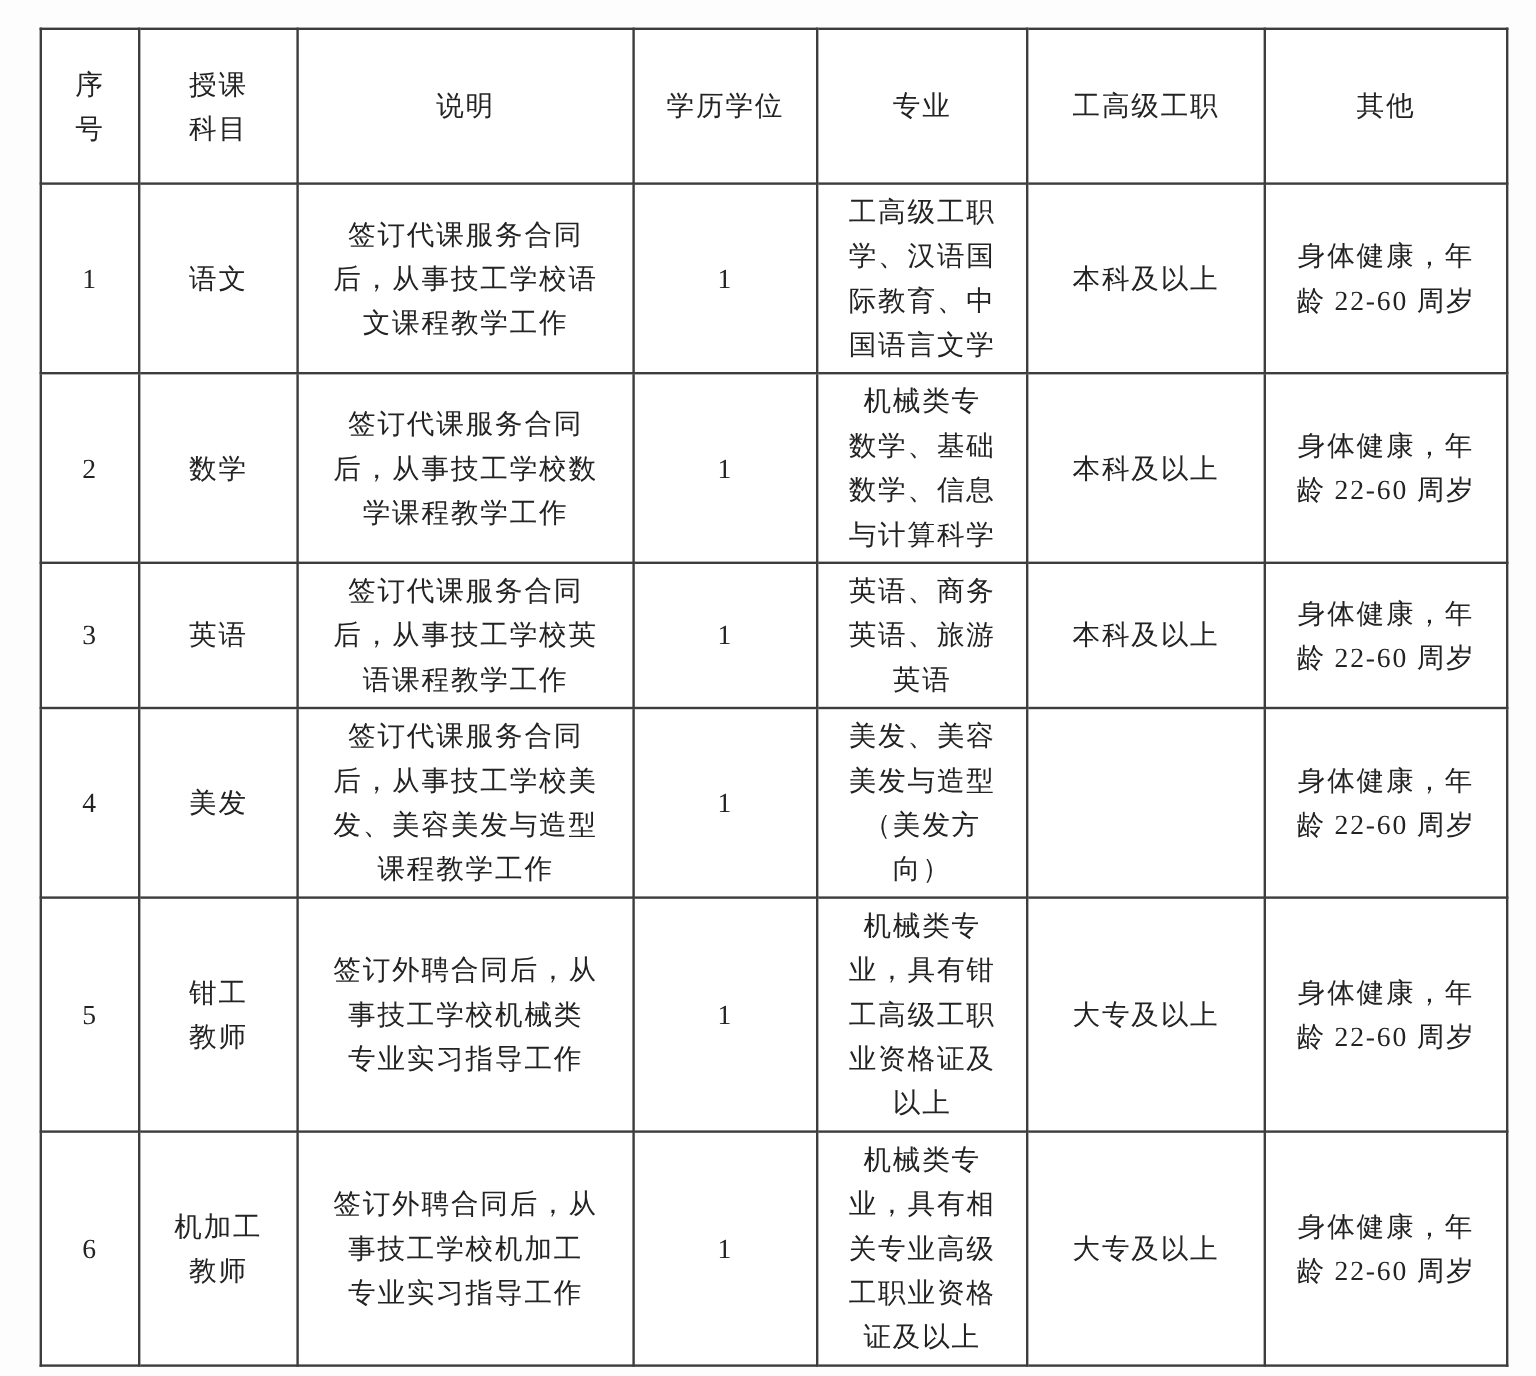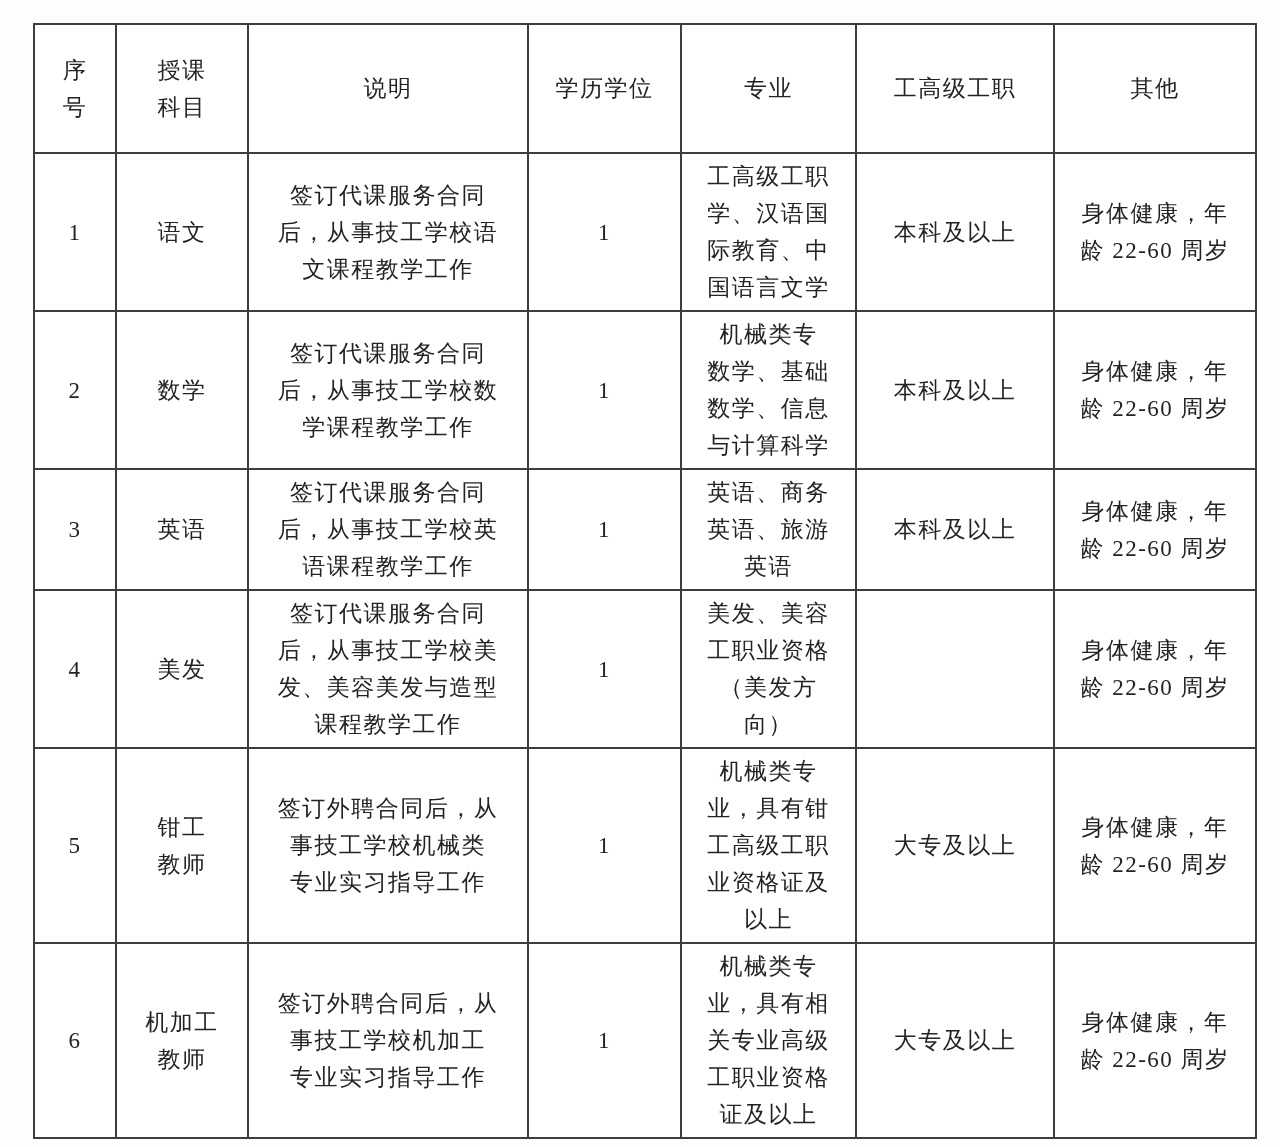--- a/index.html
+++ b/index.html
@@ -131,21 +131,21 @@
         </tr>
         <tr>
           <td class="col-index">4</td>
           <td class="col-subject">美发</td>
           <td class="col-description">签订代课服务合同
 后，从事技工学校美
 发、美容美发与造型
 课程教学工作</td>
           <td class="col-headcount">1</td>
           <td class="col-major">美发、美容
-工职业资格
+美发与造型
 （美发方
 向）</td>
           <td class="col-degree"></td>
           <td class="col-other">身体健康，年
 龄 22-60 周岁</td>
         </tr>
         <tr>
           <td class="col-index">5</td>
           <td class="col-subject">钳工
 教师</td>

